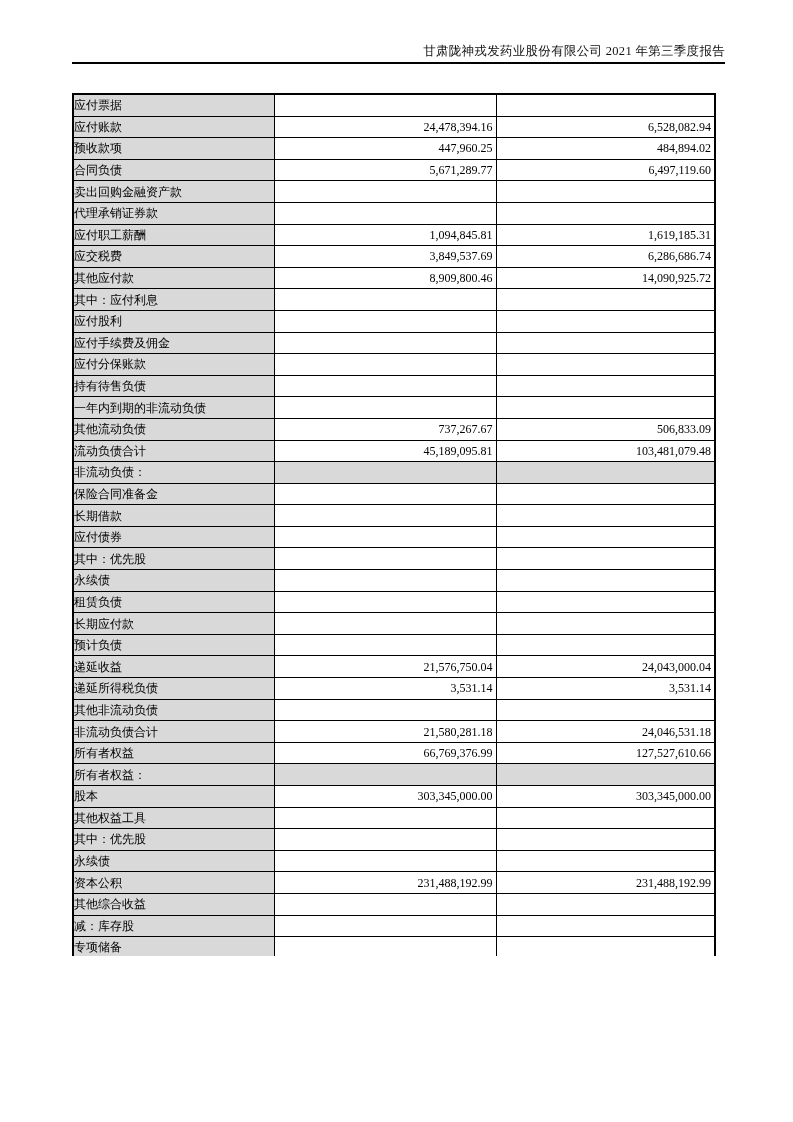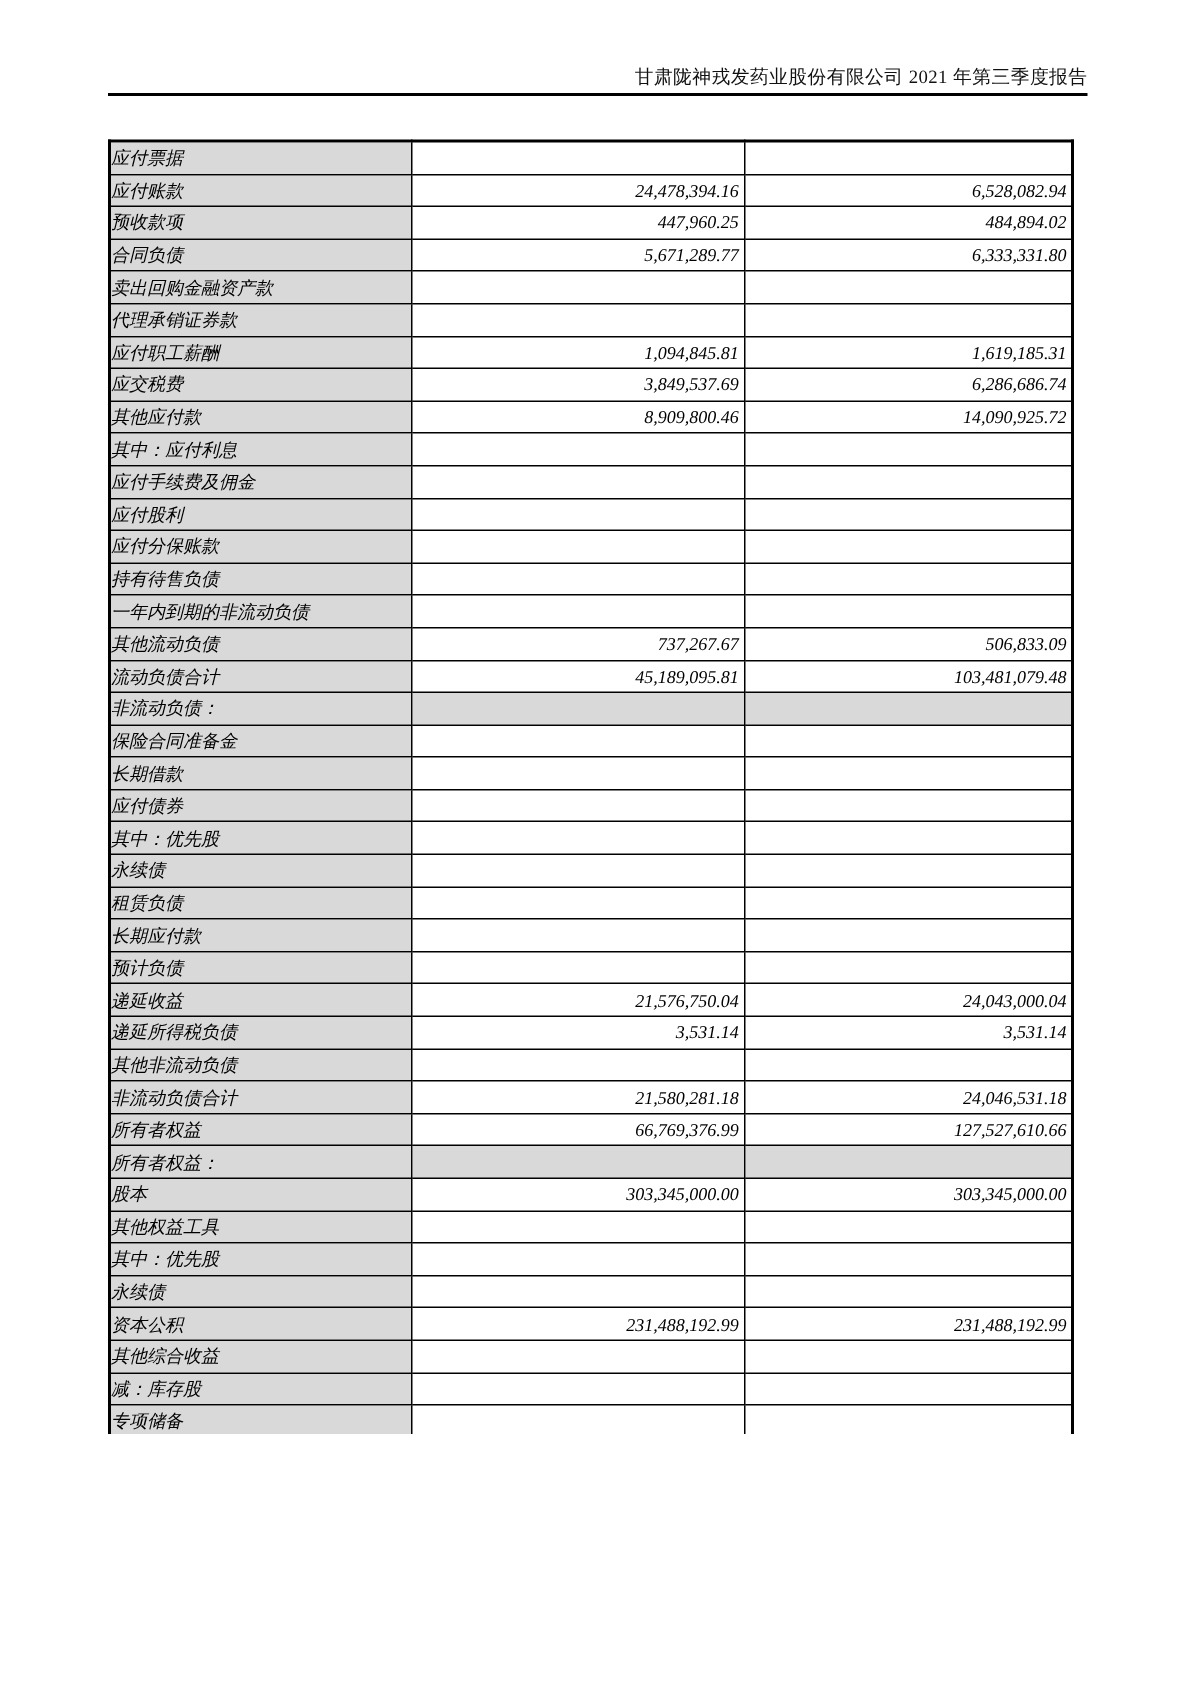--- a/index.html
+++ b/index.html
@@ -26,21 +26,20 @@
     text-align: right;
     font-size: 12.5px;
     letter-spacing: 0.3px;
     border-bottom: 2px solid #000000;
     color: #111111;
   }
   .table-wrap {
     position: absolute;
     left: 72px;
     top: 93px;
-    font-style: italic;
   }
   table.bs {
     border-collapse: collapse;
     table-layout: fixed;
     width: 642px;
     border: 2px solid #000000;
   }
   table.bs td {
     border: 1px solid #000000;
     height: 20.6px;
@@ -103,21 +102,21 @@
             <td class="num">6,528,082.94</td>
           </tr>
           <tr>
             <td class="label ind1">预收款项</td>
             <td class="num">447,960.25</td>
             <td class="num">484,894.02</td>
           </tr>
           <tr>
             <td class="label ind1">合同负债</td>
             <td class="num">5,671,289.77</td>
-            <td class="num">6,333,331.80</td>
+            <td class="num">6,497,119.60</td>
           </tr>
           <tr>
             <td class="label ind1">卖出回购金融资产款</td>
             <td class="num"></td>
             <td class="num"></td>
           </tr>
           <tr>
             <td class="label ind1">代理承销证券款</td>
             <td class="num"></td>
             <td class="num"></td>
@@ -136,26 +135,26 @@
             <td class="label ind1">其他应付款</td>
             <td class="num">8,909,800.46</td>
             <td class="num">14,090,925.72</td>
           </tr>
           <tr>
             <td class="label ind2">其中：应付利息</td>
             <td class="num"></td>
             <td class="num"></td>
           </tr>
           <tr>
+            <td class="label ind3">应付股利</td>
+            <td class="num"></td>
+            <td class="num"></td>
+          </tr>
+          <tr>
             <td class="label ind1">应付手续费及佣金</td>
-            <td class="num"></td>
-            <td class="num"></td>
-          </tr>
-          <tr>
-            <td class="label ind3">应付股利</td>
             <td class="num"></td>
             <td class="num"></td>
           </tr>
           <tr>
             <td class="label ind1">应付分保账款</td>
             <td class="num"></td>
             <td class="num"></td>
           </tr>
           <tr>
             <td class="label ind1">持有待售负债</td>

